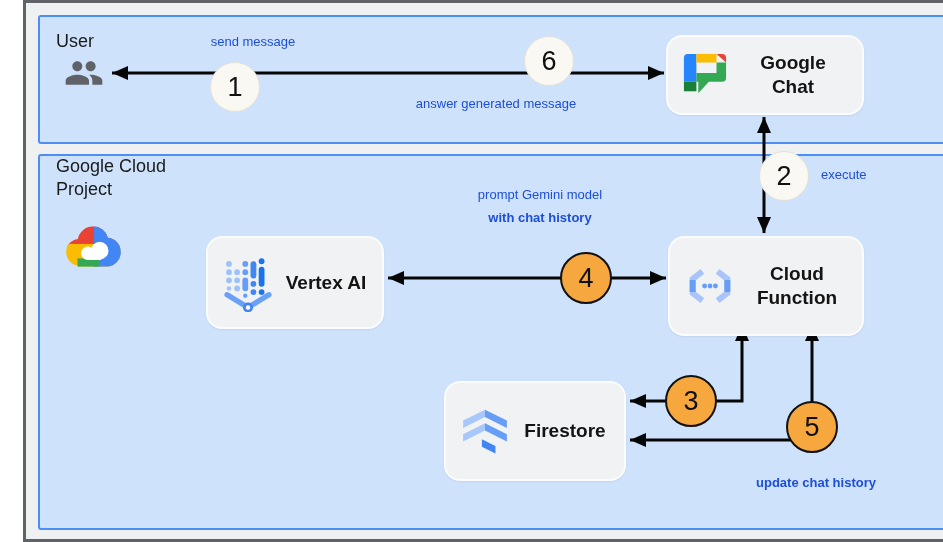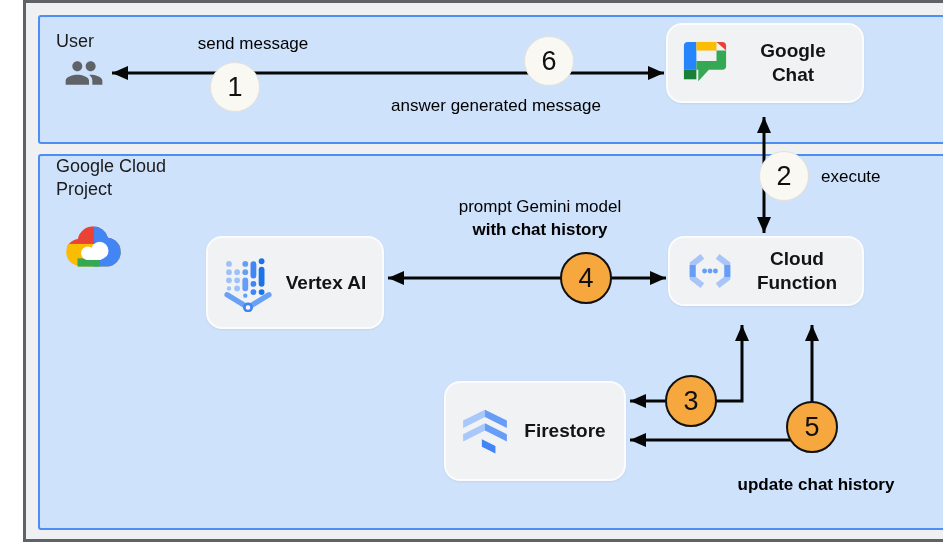--- a/index.html
+++ b/index.html
@@ -27,49 +27,49 @@
   .node {
     position:absolute; background:#f0f2f4; border:2px solid #fbfcfd;
     border-radius:16px; box-sizing:border-box;
     display:flex; align-items:center; padding:0 14px; gap:10px;
     box-shadow:0 1px 2px rgba(60,64,67,.08);
   }
   .node-label {
     flex:1; text-align:center; font-size:19px; font-weight:700;
     line-height:24px; color:#141414;
   }
-  #node-chat      { left:640px; top:20px;  width:198px; height:80px; }
+  #node-chat      { left:640px; top:32px;  width:198px; height:80px; }
   #node-vertex    { left:180px; top:233px; width:178px; height:93px; }
-  #node-function  { left:642px; top:233px; width:196px; height:70px;align-items:center; }
+  #node-function  { left:642px; top:233px; width:196px; height:100px;align-items:center; }
   #node-firestore { left:418px; top:378px; width:182px; height:100px; }
   .node .node-icon { flex:0 0 auto; display:block; }
 
   #arrow-layer { position:absolute; left:0; top:0; width:943px; height:542px; z-index:2; }
   .node, .step, .flowlabel, .zone-label, .icon { z-index:3; }
 
   .step {
     position:absolute; border-radius:50%; display:flex; align-items:center;
     justify-content:center; font-size:27px; color:#101010; box-sizing:border-box;
   }
   .step-light  { width:50px; height:50px; background:#faf8f2; border:1px solid #e4e1d8; }
   .step-orange { width:52px; height:52px; background:#f6a73d; border:2.5px solid #111111; }
   #step-1 { left:184px; top:59px;  }
   #step-6 { left:498px; top:33px;  }
   #step-2 { left:733px; top:148px; }
   #step-4 { left:534px; top:249px; }
   #step-3 { left:639px; top:372px; }
   #step-5 { left:760px; top:398px; }
 
-  .flowlabel { position:absolute; font-size:17px; color:#000000; white-space:nowrap; }
+  .flowlabel { position:absolute; font-size:13px; color:#1d4ed8; white-space:nowrap; }
   .flowlabel.center { transform:translateX(-50%); text-align:center; }
   .flowlabel.bold, .flowlabel .bold { font-weight:700; }
   #label-send     { left:227px; top:31px; }
   #label-answer   { left:470px; top:93px; }
   #label-execute  { left:795px; top:164px; }
-  #label-prompt   { left:514px; top:192px; line-height:23px; }
+  #label-prompt   { left:514px; top:180px; line-height:23px; }
   #label-retrieve { left:585px; top:338px; }
   #label-update   { left:790px; top:472px; }
 </style>
 </head>
 <body>
 
 <div id="canvas">
 
   <div class="zone" id="zone-user"></div>
   <div class="zone" id="zone-gcp"></div>

